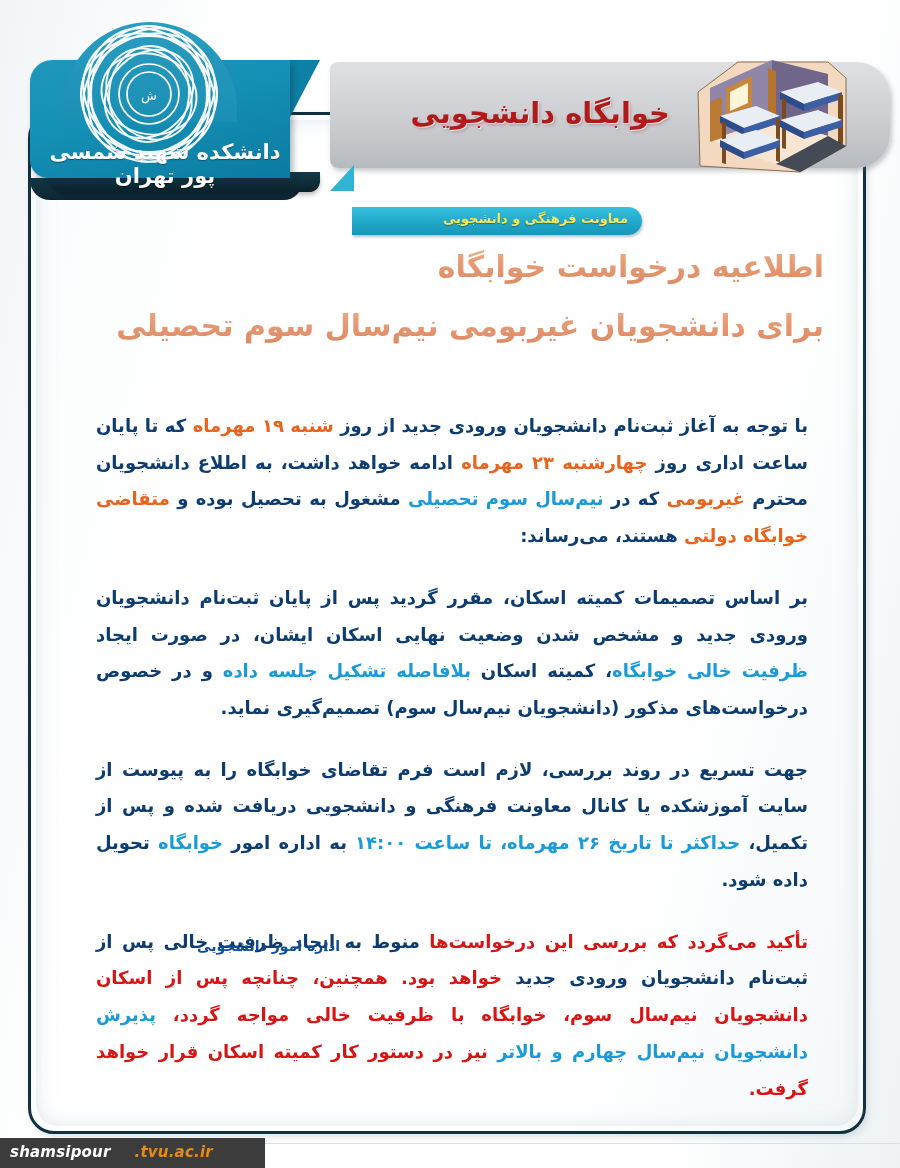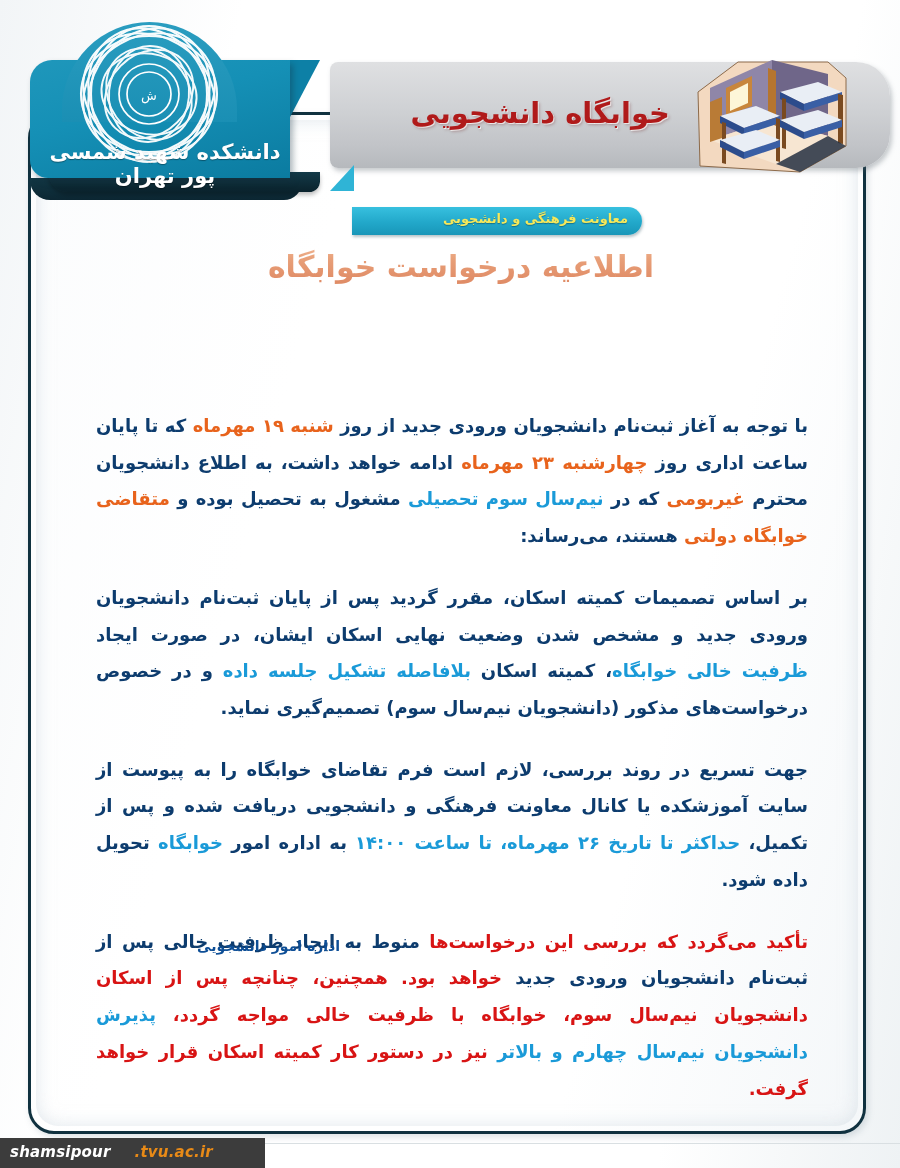--- a/index.html
+++ b/index.html
@@ -200,24 +200,24 @@
     left: 676px;
     top: 54px;
     width: 180px;
     height: 120px;
     z-index: 7;
   }
 
   
   .title-block {
     position: absolute;
-    left: 71px;
+    left: 44px;
     top: 238px;
     width: 780px;
-    text-align: center;
+    text-align: right;
     z-index: 8;
   }
   .title-line {
     font-size: 30px;
     font-weight: bold;
     line-height: 1.95;
     letter-spacing: 0.5px;
     background: linear-gradient(180deg, #f3c3a4 0%, #e8a079 35%, #e2906a 65%, #d9855f 100%);
     -webkit-background-clip: text;
     background-clip: text;
@@ -374,20 +374,21 @@
       <polygon points="44,86 80,76 104,86 68,98" fill="#e9eef5"></polygon>
       <polygon points="44,86 68,98 68,105 44,93" fill="#2c4c8c"></polygon>
       <polygon points="68,98 104,86 104,93 68,105" fill="#3a5fa5"></polygon>
 
       <polygon points="100,110 152,82 170,92 124,118" fill="#243144" opacity="0.85"></polygon>
     </svg>
   </div>
 
   <div class="title-block">
     <div class="title-line">اطلاعیه درخواست خوابگاه</div>
+    <div class="title-line">برای دانشجویان غیربومی نیم‌سال سوم تحصیلی</div>
   </div>
 
   <div class="body">
 
     <p class="para"><span>با توجه به آغاز ثبت‌نام دانشجویان ورودی جدید از روز </span><span class="hl-orange">شنبه ۱۹ مهرماه</span><span> که تا پایان ساعت اداری روز </span><span class="hl-orange">چهارشنبه ۲۳ مهرماه</span><span> ادامه خواهد داشت، به اطلاع دانشجویان محترم </span><span class="hl-orange">غیربومی</span><span> که در </span><span class="hl-cyan">نیم‌سال سوم تحصیلی</span><span> مشغول به تحصیل بوده و </span><span class="hl-orange">متقاضی خوابگاه دولتی</span><span> هستند، می‌رساند:</span></p>
 
     <p class="para"><span>بر اساس تصمیمات کمیته اسکان، مقرر گردید پس از پایان ثبت‌نام دانشجویان ورودی جدید و مشخص شدن وضعیت نهایی اسکان ایشان، در صورت ایجاد </span><span class="hl-cyan">ظرفیت خالی خوابگاه</span><span>، کمیته اسکان </span><span class="hl-cyan">بلافاصله تشکیل جلسه داده</span><span> و در خصوص درخواست‌های مذکور (دانشجویان نیم‌سال سوم) تصمیم‌گیری نماید.</span></p>
 
     <p class="para"><span>جهت تسریع در روند بررسی، لازم است فرم تقاضای خوابگاه را به پیوست از سایت آموزشکده یا کانال معاونت فرهنگی و دانشجویی دریافت شده و پس از تکمیل، </span><span class="hl-cyan">حداکثر تا تاریخ ۲۶ مهرماه، تا ساعت ۱۴:۰۰</span><span> به اداره امور </span><span class="hl-cyan">خوابگاه</span><span> تحویل داده شود.</span></p>
 

